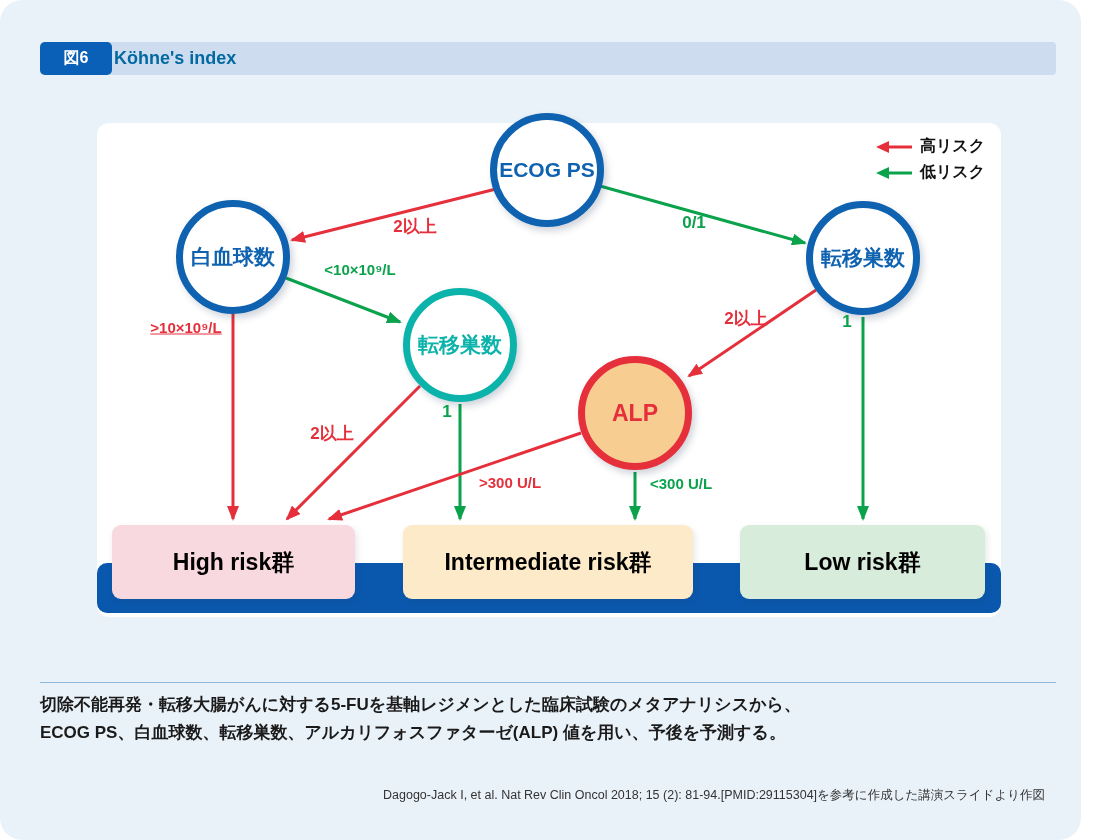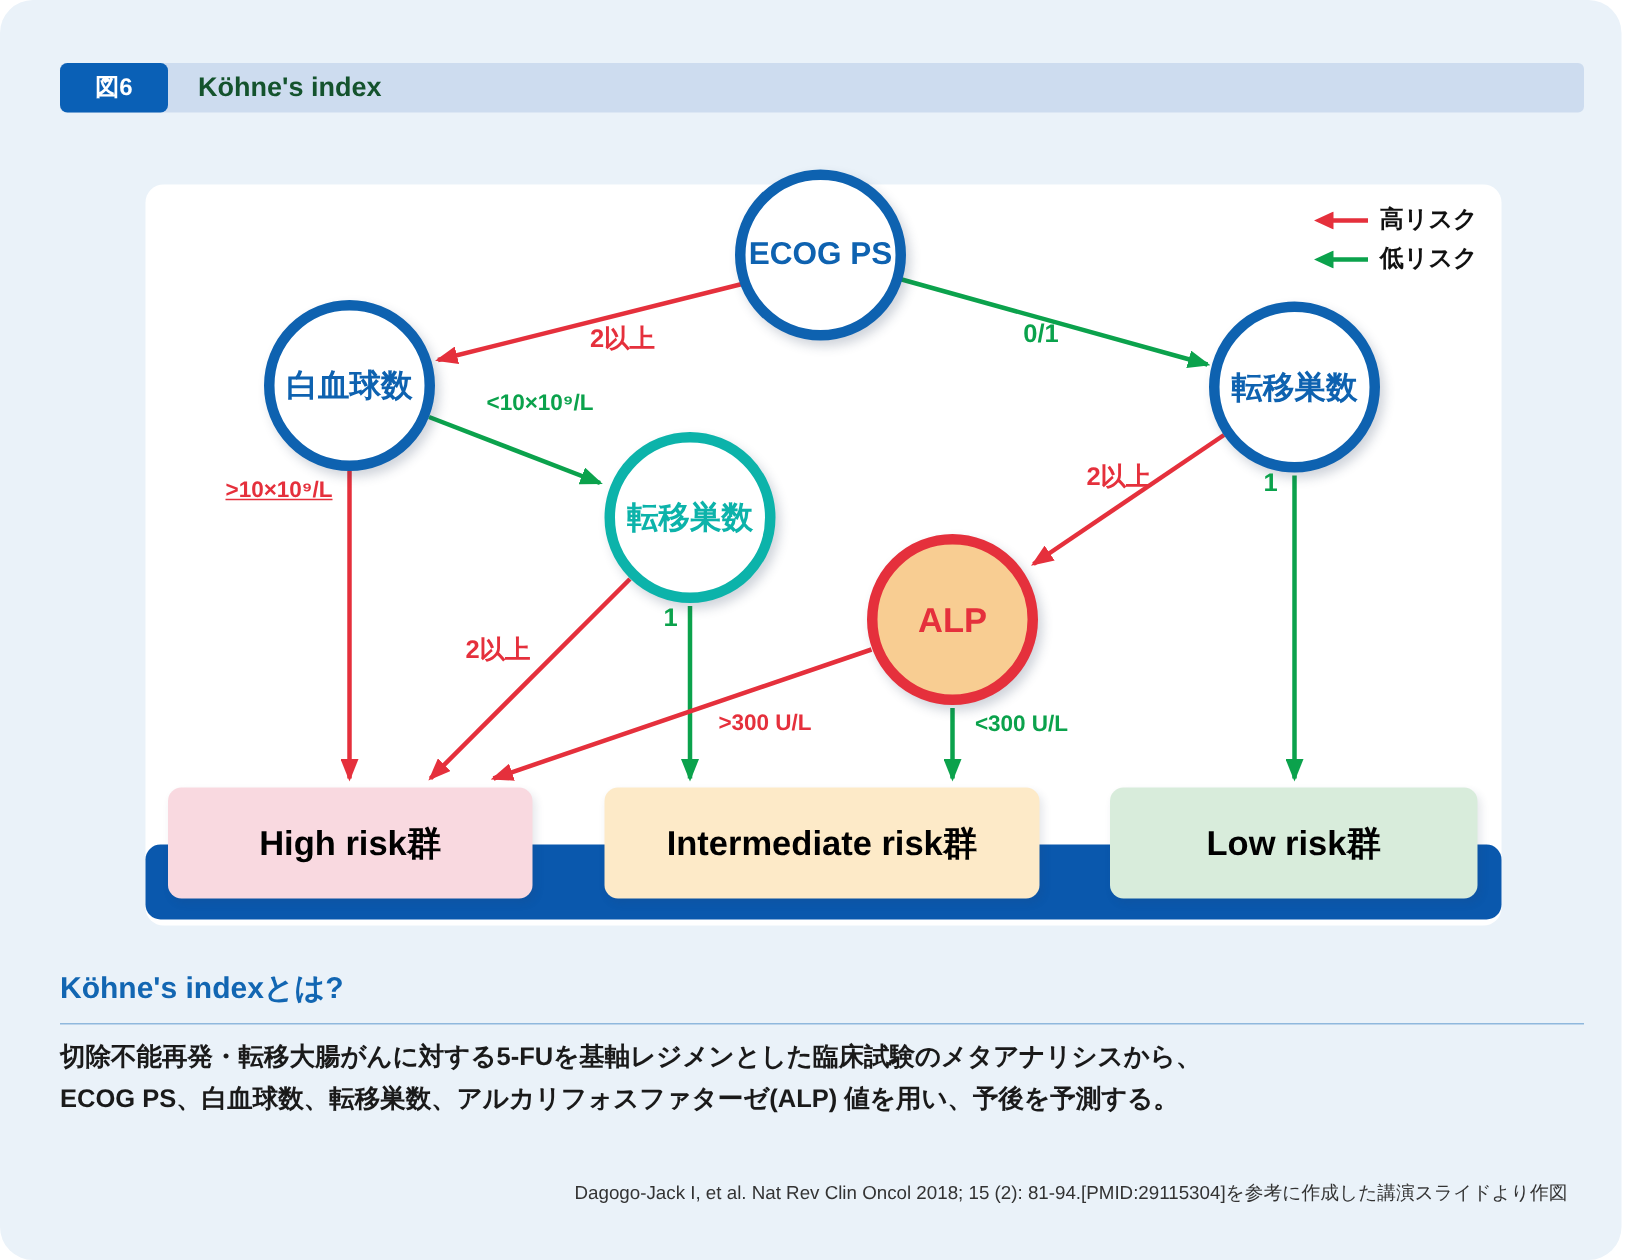--- a/index.html
+++ b/index.html
@@ -2,21 +2,21 @@
 <html><head>
 <meta charset="utf-8">
 <style>
   html,body{margin:0;padding:0;background:#ffffff;}
   body{font-family:"Liberation Sans","DejaVu Sans",sans-serif;-webkit-font-smoothing:antialiased;}
   .page{position:relative;width:1081px;height:840px;background:#eaf2f9;border-radius:22px;overflow:hidden;}
 
   
   .fig-header{position:absolute;left:40px;top:42px;width:1016px;height:33px;background:#cddcef;border-radius:4px;display:flex;align-items:center;}
   .fig-badge{height:33px;min-width:72px;background:#0a60b6;border-radius:5px;color:#fff;font-weight:700;font-size:16px;display:flex;align-items:center;justify-content:center;}
-  .fig-title{margin-left:20px;font-size:18px;font-weight:700;color:#14532d;}
+  .fig-title{margin-left:2px;font-size:18px;font-weight:700;color:#0369a1;}
 
   
   .diagram{position:absolute;left:97px;top:123px;width:904px;height:494px;background:#ffffff;border-radius:12px;}
   .diagram .bluebar{position:absolute;left:0;top:440px;width:904px;height:50px;background:#0a58ad;border-radius:10px;z-index:1;}
   .edges{position:absolute;left:0;top:0;width:904px;height:494px;overflow:visible;z-index:3;}
 
   .node{position:absolute;width:114px;height:114px;border-radius:50%;background:#fff;border:7px solid #0e62b0;box-sizing:border-box;display:flex;align-items:center;justify-content:center;z-index:4;box-shadow:3px 4px 7px rgba(40,60,90,.22);}
   .node span{font-size:21px;font-weight:700;color:#0e62b0;letter-spacing:0;}
   .node.teal{border-color:#0cb3aa;}
   .node.teal span{color:#0cb3aa;}
@@ -127,21 +127,20 @@
       <div class="legend-row">
         <svg width="36" height="12" viewBox="0 0 36 12">
           <path d="M36,4.5 L12,4.5 L12,7.5 L36,7.5 z M13,0 L0,6 L13,12 z" fill="#0ba24c"></path>
         </svg>
         <span class="lbl">低リスク</span>
       </div>
     </div>
 
   </div>
 
-  <div class="section-title">Köhne's indexとは?</div>
   <div class="section-rule"></div>
   <div class="section-body">
     <p>切除不能再発・転移大腸がんに対する5-FUを基軸レジメンとした臨床試験のメタアナリシスから、</p>
     <p>ECOG PS、白血球数、転移巣数、アルカリフォスファターゼ(ALP) 値を用い、予後を予測する。</p>
   </div>
   <div class="citation">Dagogo-Jack I, et al. Nat Rev Clin Oncol 2018; 15 (2): 81-94.[PMID:29115304]を参考に作成した講演スライドより作図</div>
 
 </div>
 
 </body></html>

